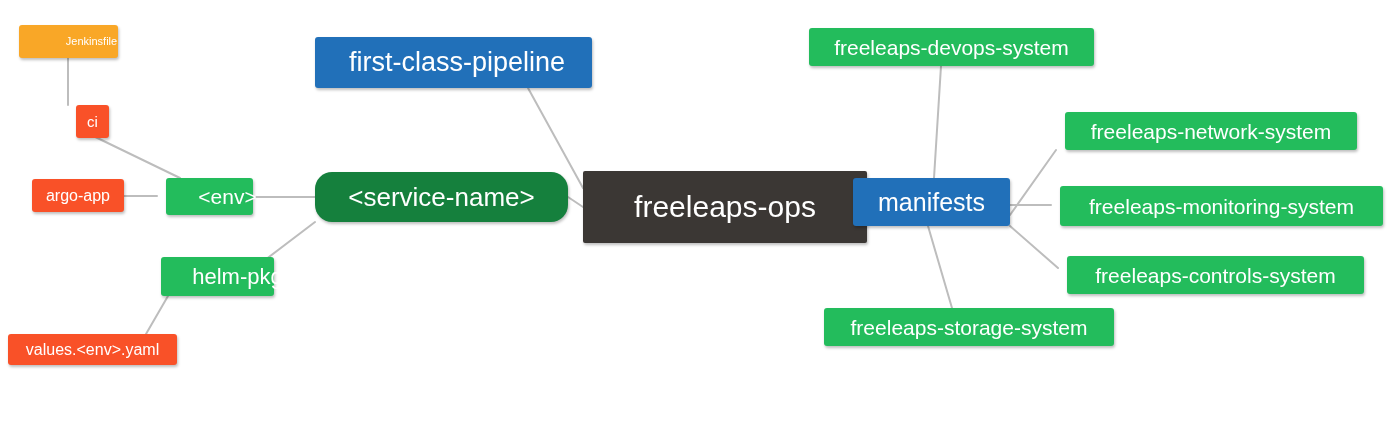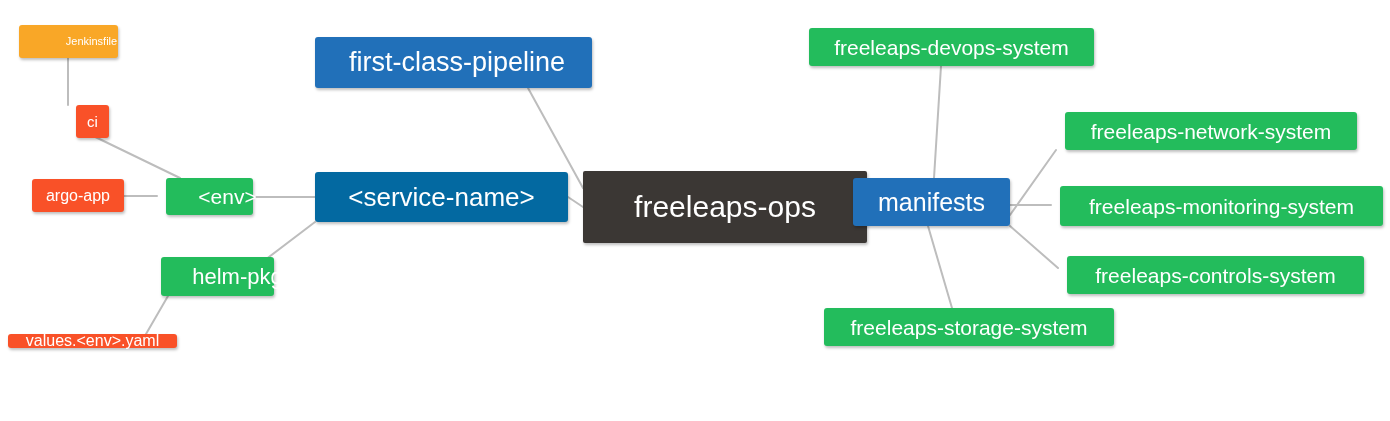--- a/index.html
+++ b/index.html
@@ -78,21 +78,21 @@
     </svg>
 
   <div class="node root" style="left: 583px; top: 171px; width: 284px; height: 72px; background: rgb(59, 55, 52); font-size: 30px;">
     <span>freeleaps-ops</span>
   </div>
 
   <div class="node lvl1" style="left: 315px; top: 37px; width: 277px; height: 51px; background: rgb(33, 112, 185); font-size: 27px; padding-left: 7px;">
     <span>first-class-pipeline</span>
   </div>
 
-  <div class="node lvl1" style="left: 315px; top: 172px; width: 253px; height: 50px; background: #0369a1; font-size: 26px;">
+  <div class="node lvl1" style="left: 315px; top: 172px; width: 253px; height: 50px; background: #15803d; font-size: 26px; border-radius: 17px;">
     <span>&lt;service-name&gt;</span>
   </div>
 
   <div class="node lvl1" style="left: 853px; top: 178px; width: 157px; height: 48px; background: rgb(33, 112, 185); font-size: 25px;">
     <span>manifests</span>
   </div>
 
   <div class="node lvl2" style="left: 157px; top: 178px; width: 87px; height: 37px; background: rgb(35, 188, 92); font-size: 21px; padding-left: 36px;">
     <span>&lt;env&gt;</span>
   </div>
@@ -106,21 +106,21 @@
   </div>
 
   <div class="node lvl3" style="left: 52px; top: 105px; width: 33px; height: 33px; background: rgb(249, 81, 40); font-size: 15px; margin-left: 24px;">
     <span>ci</span>
   </div>
 
   <div class="node lvl3" style="left: 32px; top: 179px; width: 92px; height: 33px; background: rgb(249, 81, 40); font-size: 16px;">
     <span>argo-app</span>
   </div>
 
-  <div class="node lvl3" style="left: 8px; top: 334px; width: 169px; height: 14px; background: rgb(249, 81, 40); font-size: 16px;">
+  <div class="node lvl3" style="left: 8px; top: 334px; width: 169px; height: 31px; background: rgb(249, 81, 40); font-size: 16px;">
     <span>values.&lt;env&gt;.yaml</span>
   </div>
 
   <div class="node lvl2" style="left: 800px; top: 28px; width: 285px; height: 38px; background: rgb(35, 188, 92); font-size: 21px;">
     <span>freeleaps-devops-system</span>
   </div>
 
   <div class="node lvl2" style="left: 1056px; top: 112px; width: 292px; height: 38px; background: rgb(35, 188, 92); font-size: 21px;">
     <span>freeleaps-network-system</span>
   </div>

